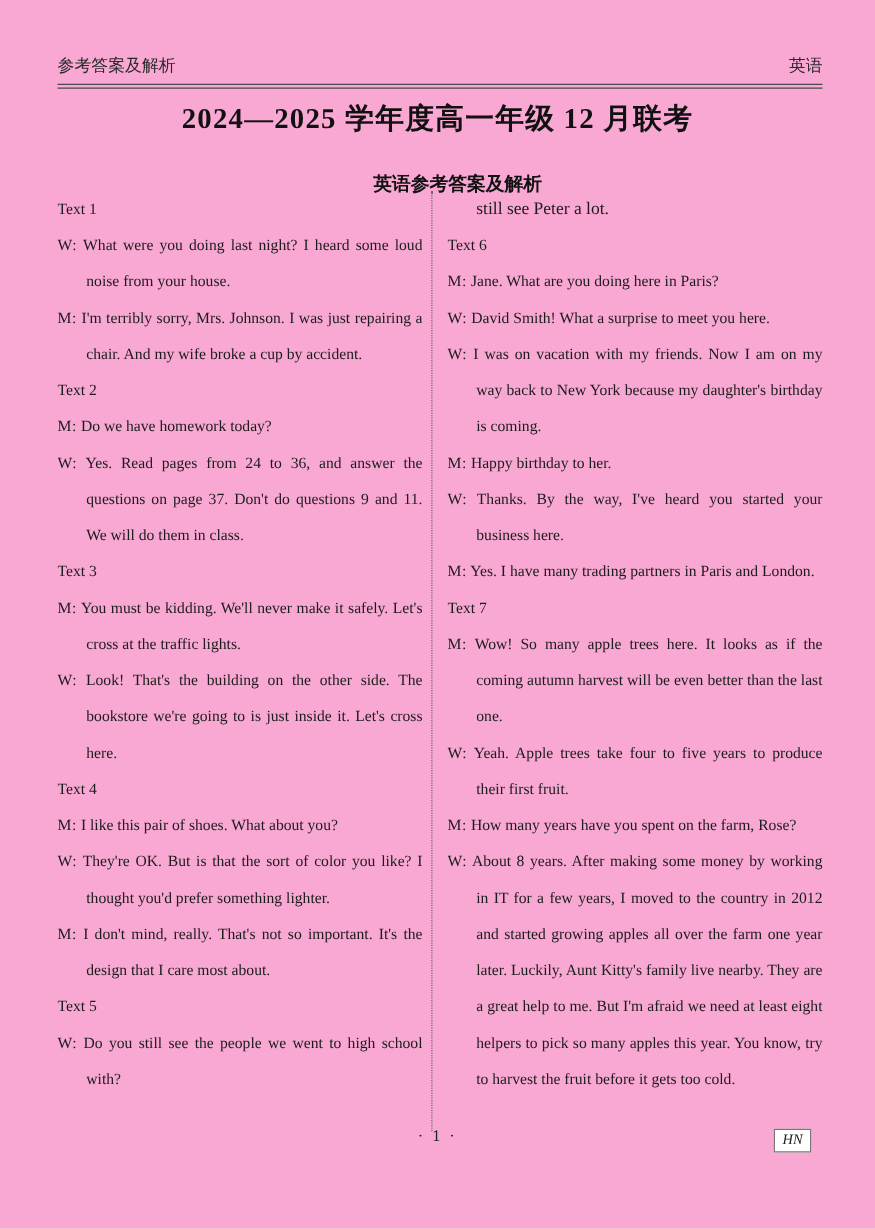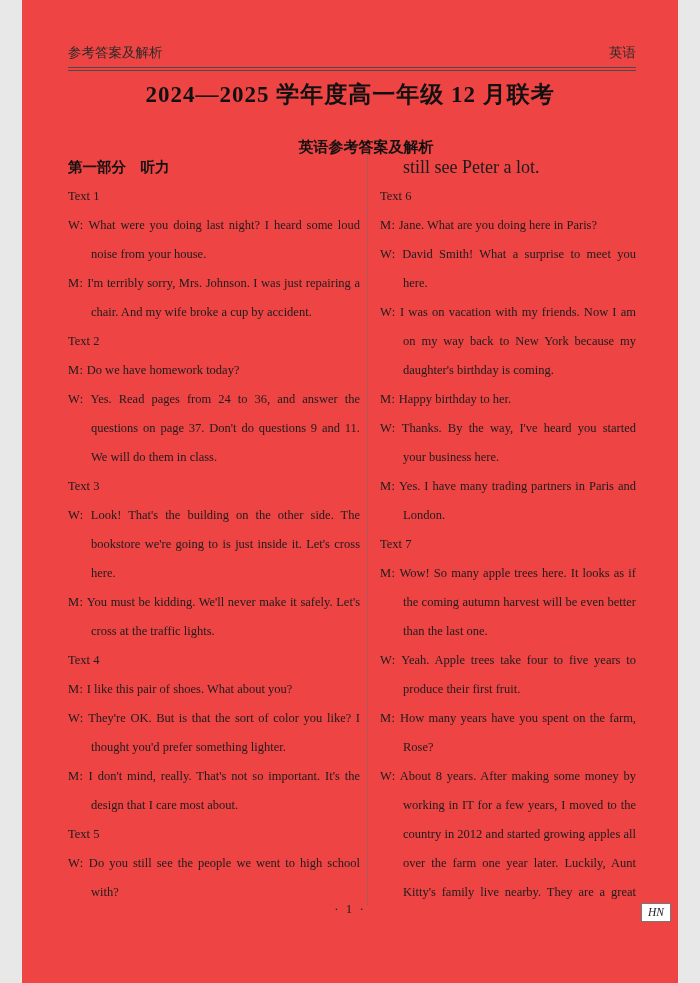--- a/index.html
+++ b/index.html
@@ -1,25 +1,24 @@
 <!DOCTYPE html>
 <html><head>
 <meta charset="utf-8">
 <style>
   html, body { margin: 0; padding: 0; background: #e8e8e8; }
   .page {
     position: relative;
-    width: 616px;
+    width: 700px;
     height: 983px;
     margin: 0 auto;
-    background: #ef4444;
+    background: #f9a8d4;
     color: #1c1c1c;
     font-family: "Liberation Serif", serif;
     overflow: hidden;
-    padding-left: 40px;
   }
   .running-header {
     position: absolute;
     top: 44px;
     left: 46px;
     right: 42px;
     display: flex;
     justify-content: space-between;
     align-items: flex-end;
     font-size: 13.5px;
@@ -86,21 +85,21 @@
     margin: 0;
     font-size: 12.5px;
     line-height: 29px;
     text-align: justify;
     padding-left: 23px;
     text-indent: -23px;
   }
   .dialogue .spk { letter-spacing: 0.5px; }
   .continuation {
     margin: 0;
-    font-size: 18px;
+    font-size: 14px;
     line-height: 29px;
     text-align: justify;
     padding-left: 23px;
     text-indent: 0;
   }
   .page-number {
     position: absolute;
     top: 901px;
     left: 0;
     width: 100%;
@@ -132,30 +131,29 @@
   <div class="running-header">
     <span>参考答案及解析</span>
     <span>英语</span>
   </div>
 
   <h1 class="doc-title">2024—2025 学年度高一年级 12 月联考</h1>
   <h2 class="doc-subtitle">英语参考答案及解析</h2>
 
   <div class="columns">
     <div class="col col-left" id="col-left">
-        <div class="section-heading">第一部分　听力</div>
         <div class="text-label">Text 1</div>
         <p class="dialogue"><span class="spk">W:</span><span> What were you doing last night? I heard some loud noise from your house.</span></p>
         <p class="dialogue"><span class="spk">M:</span><span> I'm terribly sorry, Mrs. Johnson. I was just repairing a chair. And my wife broke a cup by accident.</span></p>
         <div class="text-label">Text 2</div>
         <p class="dialogue"><span class="spk">M:</span><span> Do we have homework today?</span></p>
         <p class="dialogue"><span class="spk">W:</span><span> Yes. Read pages from 24 to 36, and answer the questions on page 37. Don't do questions 9 and 11. We will do them in class.</span></p>
         <div class="text-label">Text 3</div>
+        <p class="dialogue"><span class="spk">M:</span><span> You must be kidding. We'll never make it safely. Let's cross at the traffic lights.</span></p>
         <p class="dialogue"><span class="spk">W:</span><span> Look! That's the building on the other side. The bookstore we're going to is just inside it. Let's cross here.</span></p>
-        <p class="dialogue"><span class="spk">M:</span><span> You must be kidding. We'll never make it safely. Let's cross at the traffic lights.</span></p>
         <div class="text-label">Text 4</div>
         <p class="dialogue"><span class="spk">M:</span><span> I like this pair of shoes. What about you?</span></p>
         <p class="dialogue"><span class="spk">W:</span><span> They're OK. But is that the sort of color you like? I thought you'd prefer something lighter.</span></p>
         <p class="dialogue"><span class="spk">M:</span><span> I don't mind, really. That's not so important. It's the design that I care most about.</span></p>
         <div class="text-label">Text 5</div>
         <p class="dialogue"><span class="spk">W:</span><span> Do you still see the people we went to high school with?</span></p>
       </div>
     <div class="col-divider"></div>
     <div class="col col-right" id="col-right">
         <p class="continuation">still see Peter a lot.</p>

